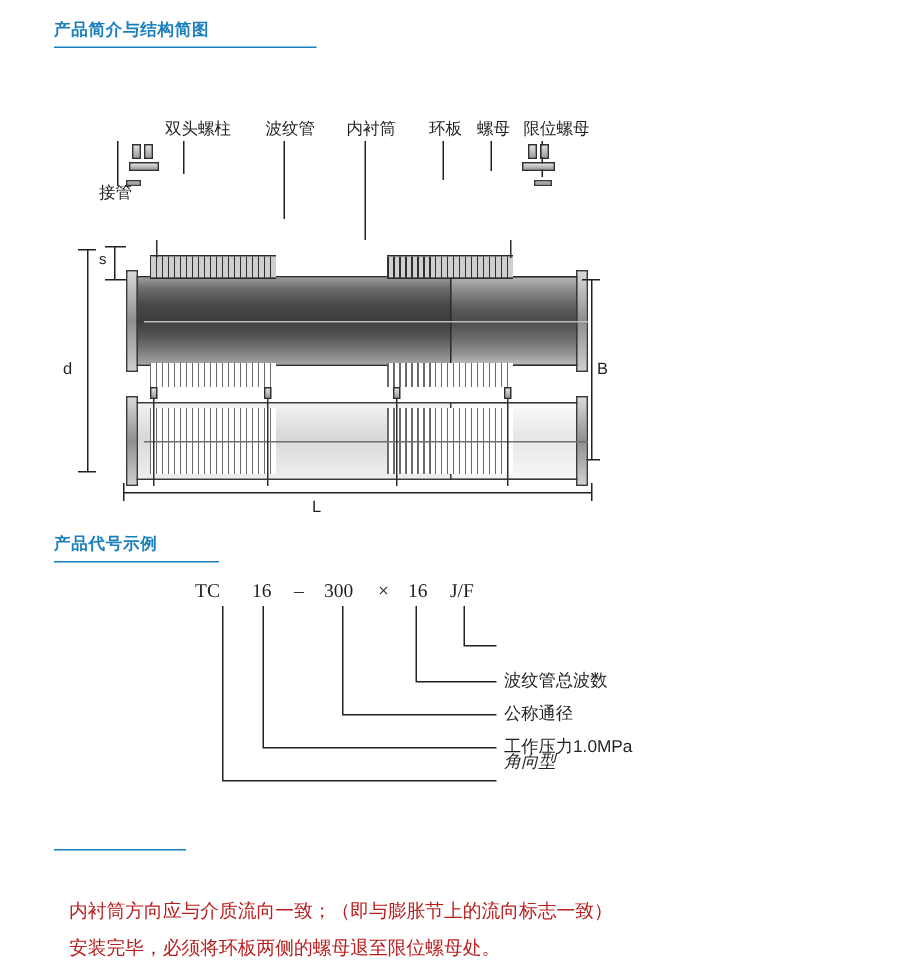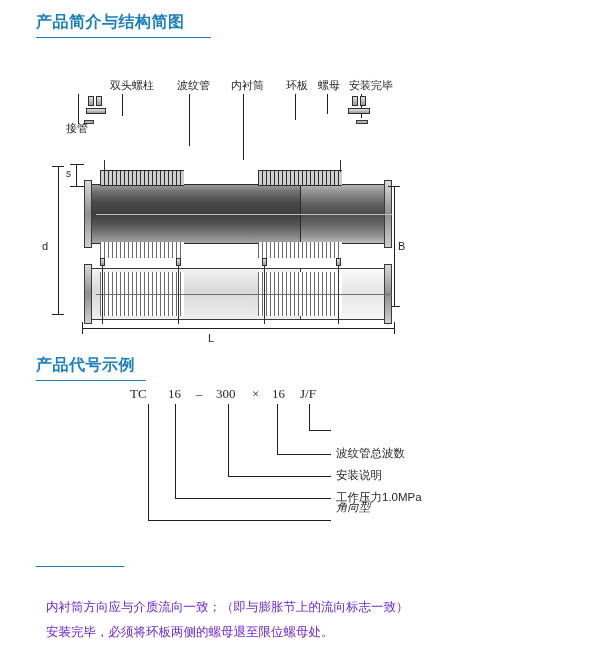--- a/index.html
+++ b/index.html
@@ -7,21 +7,21 @@
   body {
     width: 600px;
     height: 652px;
     background: #ffffff;
     font-family: "Liberation Sans", sans-serif;
     color: #231f20;
     position: relative;
     overflow: hidden;
   }
   .section-title {
-    font-size: 16px;
+    font-size: 11px;
     font-weight: bold;
     color: #1b7fbd;
     letter-spacing: 0.5px;
   }
   .title-underline {
     height: 1px;
     background: #1b7fbd;
     margin-top: 4px;
   }
   #sec1 { position: absolute; left: 36px; top: 12px; width: 175px; }
@@ -108,40 +108,40 @@
   }
   #fig2 .v { position: absolute; width: 1px; background: #231f20; }
   #fig2 .h { position: absolute; height: 1px; background: #231f20; }
 
   
   #install { position: absolute; left: 46px; top: 598px; width: 520px; }
   #install p {
     margin: 0 0 6px 0;
     font-size: 12.5px;
     line-height: 1.5;
-    color: #6d28d9;
+    color: #b91c1c;
   }
 </style>
 </head>
 <body>
 
 <div id="sec1">
   <div class="section-title">产品简介与结构简图</div>
   <div class="title-underline"></div>
 </div>
 
 <div id="fig1">
 
   <div class="lbl" style="left:66px; top:18px;margin-top:43px;">接管</div>
   <div class="lbl" style="left:110px; top:18px;">双头螺柱</div>
   <div class="lbl" style="left:177px; top:18px;">波纹管</div>
   <div class="lbl" style="left:231px; top:18px;">内衬筒</div>
   <div class="lbl" style="left:286px; top:18px;">环板</div>
   <div class="lbl" style="left:318px; top:18px;">螺母</div>
-  <div class="lbl" style="left:349px; top:18px;">安装完毕</div>
+  <div class="lbl" style="left:349px; top:18px;">限位螺母</div>
 
   <div class="vline" style="left:78px;  top:34px; height:30px;"></div>
   <div class="vline" style="left:122px; top:34px; height:22px;"></div>
   <div class="vline" style="left:189px; top:34px; height:52px;"></div>
   <div class="vline" style="left:243px; top:34px; height:66px;"></div>
   <div class="vline" style="left:295px; top:34px; height:26px;"></div>
   <div class="vline" style="left:327px; top:34px; height:20px;"></div>
   <div class="vline" style="left:361px; top:34px; height:24px;"></div>
 
   <div class="bolt" style="left:88px;  top:36px; width:6px;  height:10px;"></div>
@@ -229,21 +229,21 @@
   <div class="v" style="left:175px; top:26px; height:94px;"></div>
   <div class="v" style="left:148px; top:26px; height:116px;"></div>
 
   <div class="h" style="left:309px; top:52px;  width:22px;"></div>
   <div class="h" style="left:277px; top:76px;  width:54px;"></div>
   <div class="h" style="left:228px; top:98px;  width:103px;"></div>
   <div class="h" style="left:175px; top:120px; width:156px;"></div>
   <div class="h" style="left:148px; top:142px; width:183px;"></div>
 
   <div class="note" style="left:336px; top:68px;">波纹管总波数</div>
-  <div class="note" style="left:336px; top:90px;">安装说明</div>
+  <div class="note" style="left:336px; top:90px;">公称通径</div>
   <div class="note" style="left:336px; top:112px;">工作压力1.0MPa</div>
   <div class="note" style="left:336px; top:122px;font-style:italic;">角向型</div>
 </div>
 
 <div id="sec3">
   <div class="title-underline"></div>
 </div>
 
 <div id="install">
   <p>内衬筒方向应与介质流向一致；（即与膨胀节上的流向标志一致）</p>

